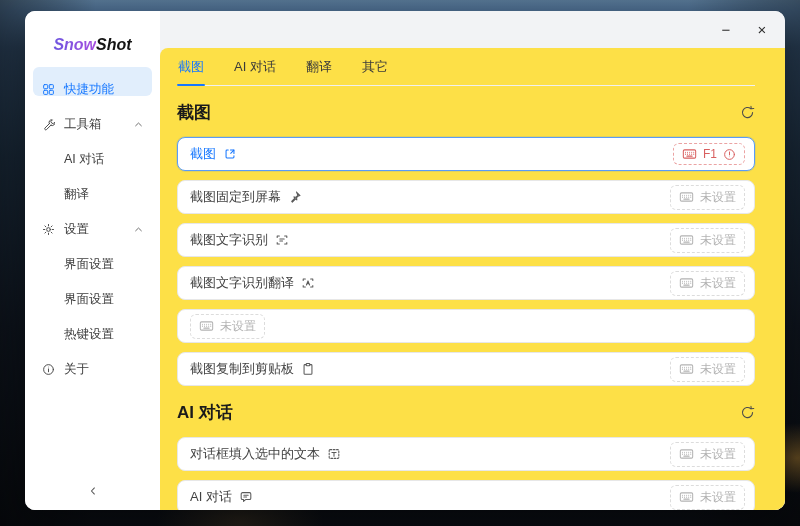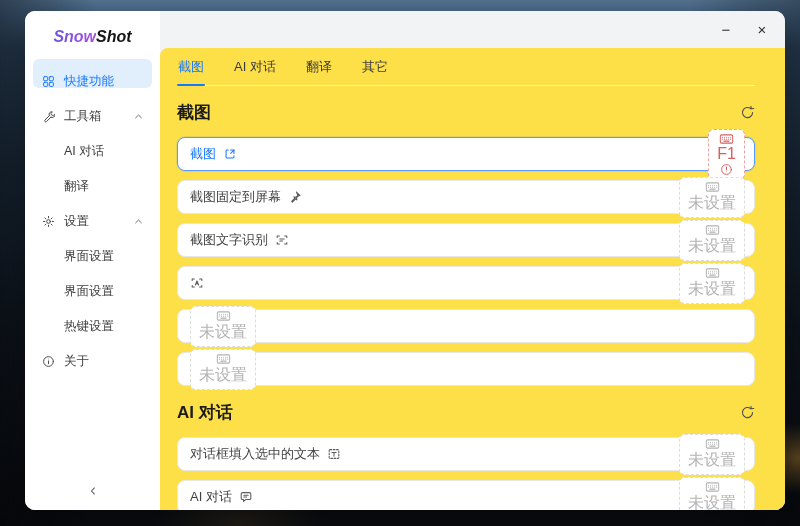--- a/index.html
+++ b/index.html
@@ -18,21 +18,21 @@
 
   
   .window {
     position:absolute; left:25px; top:11px; width:760px; height:499px;
     border-radius:10px; overflow:hidden; display:flex;
     background:#f2f3f5; box-shadow:0 14px 40px rgba(0,0,0,.5);
   }
 
   
   .sidebar { width:135px; flex-shrink:0; background:#ffffff; display:flex; flex-direction:column; }
-  .logo { padding:17px 0 13px; text-align:center; font-size:16px; font-weight:bold; font-style:italic; white-space:nowrap; }
+  .logo { padding:25px 0 13px; text-align:center; font-size:16px; font-weight:bold; font-style:italic; white-space:nowrap; }
   .logo-snow {
     background:linear-gradient(90deg,#6e57e0,#a64ddf);
     -webkit-background-clip:text; background-clip:text; color:transparent;
   }
   .logo-shot { color:#151515; }
   .menu { flex:1 1 auto; padding:0 8px; font-size:12.5px; color:#3d3d3d; }
   .menu-item {
     height:29px; margin-bottom:6px; border-radius:6px;
     display:flex; align-items:center; gap:9px; padding:16px 7px 0 8px; cursor:default;
   }
@@ -73,23 +73,23 @@
     display:flex; align-items:center; justify-content:space-between;
     padding:0 9px 0 12px; font-size:13px; color:#424242;
   }
   .row.highlighted { border-color:#5a9cf8; color:#1677ff; box-shadow:0 0 0 1px rgba(22,119,255,.12); }
   .row.highlighted .row-icon { color:#1677ff; }
   .row-left { display:flex; align-items:center; gap:7px; min-width:0; }
   .row-icon { width:14px; height:14px; color:#5a5a5a; display:flex; }
   .row-icon svg { width:14px; height:14px; display:block; }
 
   .badge {
-    display:flex; align-items:center; 
+    display:flex; align-items:center; gap:6px;
     border:1px dashed #dcdcdc; border-radius:6px; background:#fff;
-    padding:3px 8px; font-size:16px; color:#b3b3b3; white-space:nowrap;flex-direction:column;
+    padding:3px 8px; font-size:12px; color:#b3b3b3; white-space:nowrap;
   }
   .badge .bicon { display:flex; color:inherit; }
   .badge .bicon svg { width:15px; height:12px; display:block; }
   .badge .wicon svg { width:13px; height:13px; display:block; }
   .badge.conflict { border-color:#eba3a3; color:#d85f5f; }
 </style>
 </head>
 <body>
 
 <div class="desktop">
@@ -256,20 +256,21 @@
                   <svg viewBox="0 0 16 14" fill="none" stroke="currentColor" stroke-width="1.2" stroke-linecap="round" stroke-linejoin="round">
                     <rect x="0.8" y="2.2" width="14.4" height="9.6" rx="1.4"></rect>
                     <path d="M3.3 5h.01M5.7 5h.01M8.1 5h.01M10.5 5h.01M12.9 5h.01M3.3 7.2h.01M5.7 7.2h.01M8.1 7.2h.01M10.5 7.2h.01M12.9 7.2h.01M5 9.5h6" stroke-width="1.3"></path>
                   </svg>
                 </span>
                 <span>未设置</span>
               </div>
             </div>
             <div class="row">
               <div class="row-left">
+                <span>截图文字识别翻译</span>
                 <span class="row-icon">
                   <svg viewBox="0 0 16 16" fill="none" stroke="currentColor" stroke-width="1.2" stroke-linecap="round" stroke-linejoin="round">
                     <path d="M2.5 5V3.5H5M11 3.5h2.5V5M13.5 11v1.5H11M5 12.5H2.5V11"></path>
                     <path d="M6.2 10.3 8 5.6l1.8 4.7M6.9 8.7h2.2"></path>
                   </svg>
                 </span>
               </div>
               <div class="badge">
                 <span class="bicon">
                   <svg viewBox="0 0 16 14" fill="none" stroke="currentColor" stroke-width="1.2" stroke-linecap="round" stroke-linejoin="round">
@@ -285,20 +286,29 @@
                 <span class="bicon">
                   <svg viewBox="0 0 16 14" fill="none" stroke="currentColor" stroke-width="1.2" stroke-linecap="round" stroke-linejoin="round">
                     <rect x="0.8" y="2.2" width="14.4" height="9.6" rx="1.4"></rect>
                     <path d="M3.3 5h.01M5.7 5h.01M8.1 5h.01M10.5 5h.01M12.9 5h.01M3.3 7.2h.01M5.7 7.2h.01M8.1 7.2h.01M10.5 7.2h.01M12.9 7.2h.01M5 9.5h6" stroke-width="1.3"></path>
                   </svg>
                 </span>
                 <span>未设置</span>
               </div>
             </div>
             <div class="row">
+              <div class="row-left">
+                <span>截图复制到剪贴板</span>
+                <span class="row-icon">
+                  <svg viewBox="0 0 16 16" fill="none" stroke="currentColor" stroke-width="1.2" stroke-linecap="round" stroke-linejoin="round">
+                    <rect x="3.5" y="3" width="9" height="11" rx="1"></rect>
+                    <rect x="6" y="1.8" width="4" height="2.4" rx="0.6" fill="#fff"></rect>
+                  </svg>
+                </span>
+              </div>
               <div class="badge">
                 <span class="bicon">
                   <svg viewBox="0 0 16 14" fill="none" stroke="currentColor" stroke-width="1.2" stroke-linecap="round" stroke-linejoin="round">
                     <rect x="0.8" y="2.2" width="14.4" height="9.6" rx="1.4"></rect>
                     <path d="M3.3 5h.01M5.7 5h.01M8.1 5h.01M10.5 5h.01M12.9 5h.01M3.3 7.2h.01M5.7 7.2h.01M8.1 7.2h.01M10.5 7.2h.01M12.9 7.2h.01M5 9.5h6" stroke-width="1.3"></path>
                   </svg>
                 </span>
                 <span>未设置</span>
               </div>
             </div>

